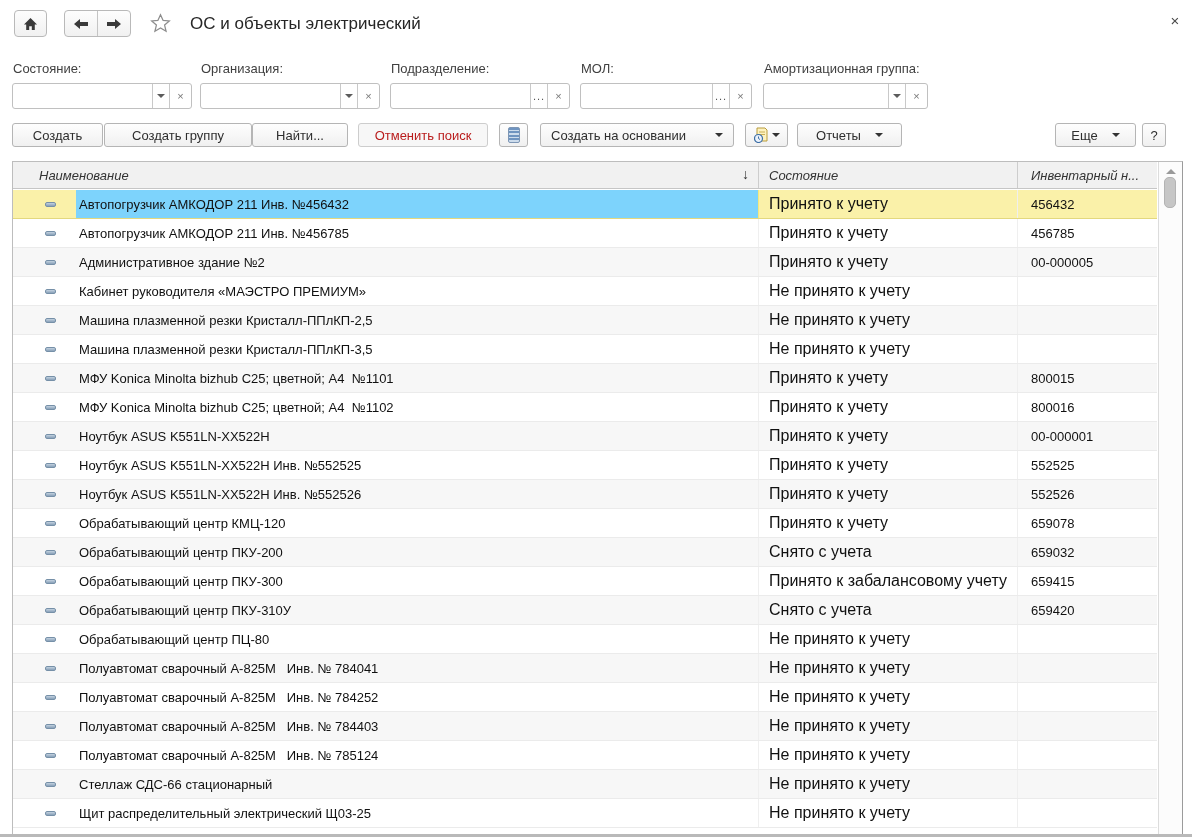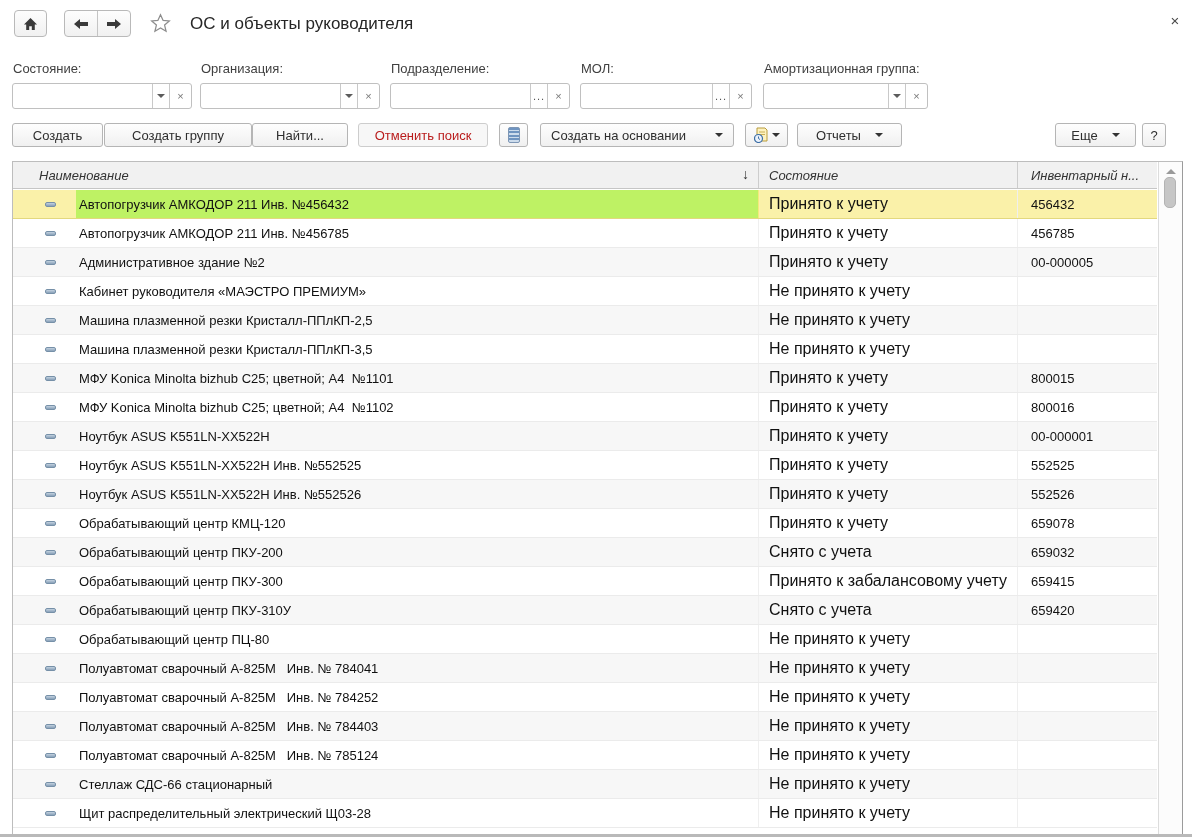--- a/index.html
+++ b/index.html
@@ -55,21 +55,21 @@
   .row { display:flex; height:29px; border-bottom:1px solid #ebebeb; background:#fff; }
   .row.stripe { background:#f7f7f7; }
   .c0 { width:63px; position:relative; }
   .c1 { width:683px; font-size:13px; color:#111; padding-left:3px; display:flex; align-items:center;
         border-right:1px solid #efefef; white-space:pre; overflow:hidden; }
   .c2 { width:259px; font-size:16px; color:#111; padding-left:10px; display:flex; align-items:center;
         border-right:1px solid #efefef; }
   .c3 { width:139px; font-size:13px; color:#111; padding-left:13px; display:flex; align-items:center; }
   .row.selected { border-bottom:1px solid #e3d87e; }
   .row.selected .c0, .row.selected .c2, .row.selected .c3 { background:#faf1a9; }
-  .row.selected .c1 { background:#bef264; border-right-color:#f5e97c; }
+  .row.selected .c1 { background:#7dd3fc; border-right-color:#f5e97c; }
   .dashicon { position:absolute; left:32px; top:12px; width:11px; height:5px; border-radius:2px;
               background:linear-gradient(#c3d2e0,#88a0b8); border:1px solid #7690a8; }
 
   
   #vscroll { position:absolute; right:0; top:0; width:24px; height:676px; background:#fcfcfc;
              border-left:1px solid #dcdcdc; }
   #scroll-up { position:absolute; top:7px; left:7px; width:0; height:0;
                border-left:5px solid transparent; border-right:5px solid transparent;
                border-bottom:5px solid #9a9a9a; }
   #scroll-thumb { position:absolute; top:15px; left:5px; width:12px; height:31px; background:#c6c6c6;
@@ -105,21 +105,21 @@
             <path d="M15 6 L9 1 V4 H1 V8 H9 V11 Z" fill="#3a3a3a"></path>
           </svg>
       </span>
     </div>
   </div>
   <div id="star">
     <svg width="21" height="21" viewBox="0 0 20 20">
         <path d="M10 1.6 L12.5 7.1 L18.4 7.6 L13.9 11.5 L15.3 17.4 L10 14.2 L4.7 17.4 L6.1 11.5 L1.6 7.6 L7.5 7.1 Z" fill="none" stroke="#8d8d8d" stroke-width="1.2"></path>
       </svg>
   </div>
-  <div id="title">ОС и объекты руководителя</div>
+  <div id="title">ОС и объекты электрический</div>
   <div id="close">×</div>
 
   <div id="filters">
       <div class="filter" style="left: 12px; top: 61px; width: 180px; height: 50px; position: absolute;">
     <div class="flabel">Состояние:</div>
     <div class="fbox">
       <div class="ftext"></div>
       <div class="fbtn">
             <span class="caret"></span>
           </div>
@@ -380,21 +380,21 @@
             <span class="dashicon"></span>
           </div>
     <div class="c1">Стеллаж СДС-66 стационарный</div>
     <div class="c2">Не принято к учету</div>
     <div class="c3"></div>
         </div>
         <div class="row">
     <div class="c0">
             <span class="dashicon"></span>
           </div>
-    <div class="c1">Щит распределительный электрический Щ03-28</div>
+    <div class="c1">Щит распределительный электрический Щ03-25</div>
     <div class="c2">Не принято к учету</div>
     <div class="c3"></div>
         </div>
       </div>
     <div id="vscroll">
       <div id="scroll-up"></div>
       <div id="scroll-thumb"></div>
     </div>
   </div>
 

